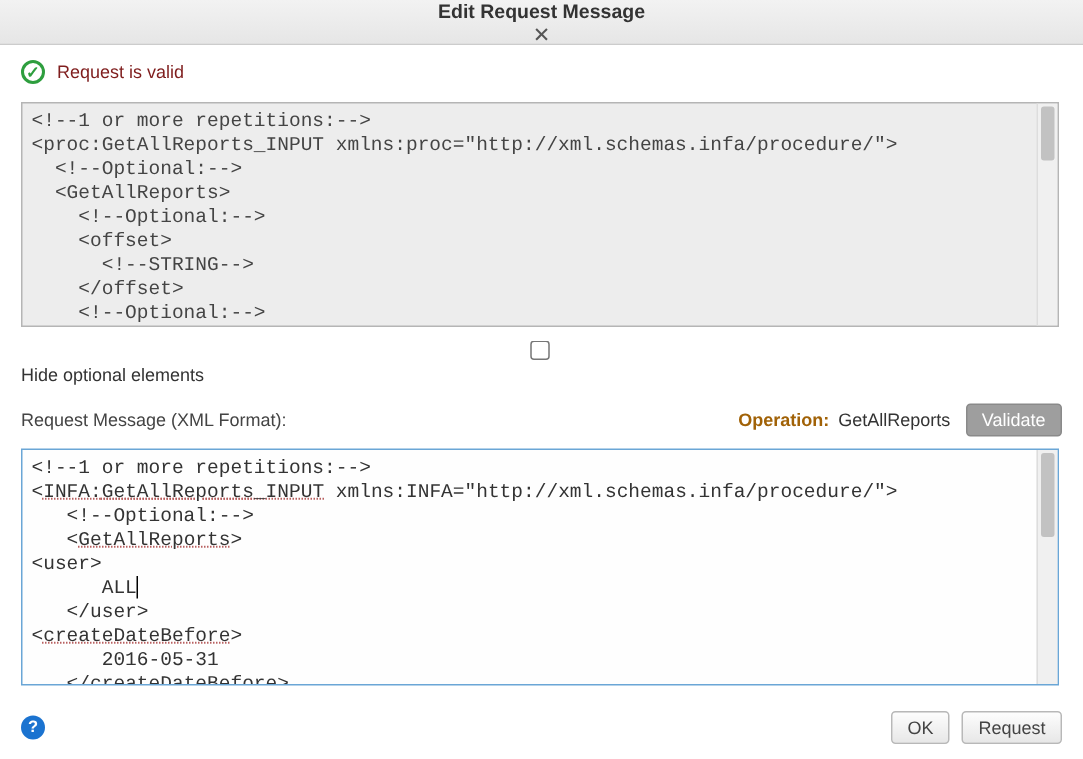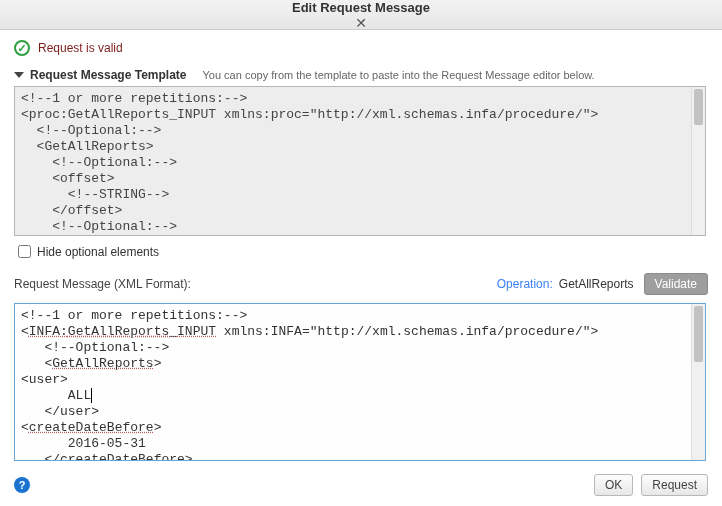--- a/index.html
+++ b/index.html
@@ -93,32 +93,32 @@
     border-left:1px solid #ddd;
   }
   .scrollbar-v .thumb {
     position:absolute;
     left:2px; right:2px;
     background:#c2c2c2;
     border-radius:2px;
   }
   .hide-row {
     display: flex;
-    align-items: center;
     margin: 6px 0 12px 0;
+    flex-direction: column;
   }
   .hide-row input { margin-right: 6px; }
   .req-header {
     display: flex;
     align-items: center;
     margin-bottom: 8px;
   }
   .req-header .left-label { color:#444; }
   .req-header .spacer { flex:1; }
-  .req-header .op-label { color:#3b82f6; margin-right:6px; font-weight:normal; }
+  .req-header .op-label { color:#a16207; margin-right:6px; font-weight:bold; }
   .req-header .op-val { color:#333; margin-right:10px; }
   .btn {
     background: linear-gradient(#fdfdfd,#e7e7e7);
     border:1px solid #b8b8b8;
     border-radius:3px;
     padding:3px 10px;
     color:#444;
     font-size:12px;
     cursor:pointer;
   }
@@ -168,25 +168,20 @@
   <span class="close">✕</span>
 </div>
 
 <div class="content">
 
   <div class="status-row">
     <span class="check-icon">✓</span>
     <span class="status-text">Request is valid</span>
   </div>
 
-  <div class="section-row">
-    <span class="arrow-icon"></span>
-    <span class="section-label">Request Message Template</span>
-    <span class="section-hint">You can copy from the template to paste into the Request Message editor below.</span>
-  </div>
 
   <div class="template-box" id="template-box">&lt;!--1 or more repetitions:--&gt;
 &lt;proc:GetAllReports_INPUT xmlns:proc="http://xml.schemas.infa/procedure/"&gt;
   &lt;!--Optional:--&gt;
   &lt;GetAllReports&gt;
     &lt;!--Optional:--&gt;
     &lt;offset&gt;
       &lt;!--STRING--&gt;
     &lt;/offset&gt;
     &lt;!--Optional:--&gt;

